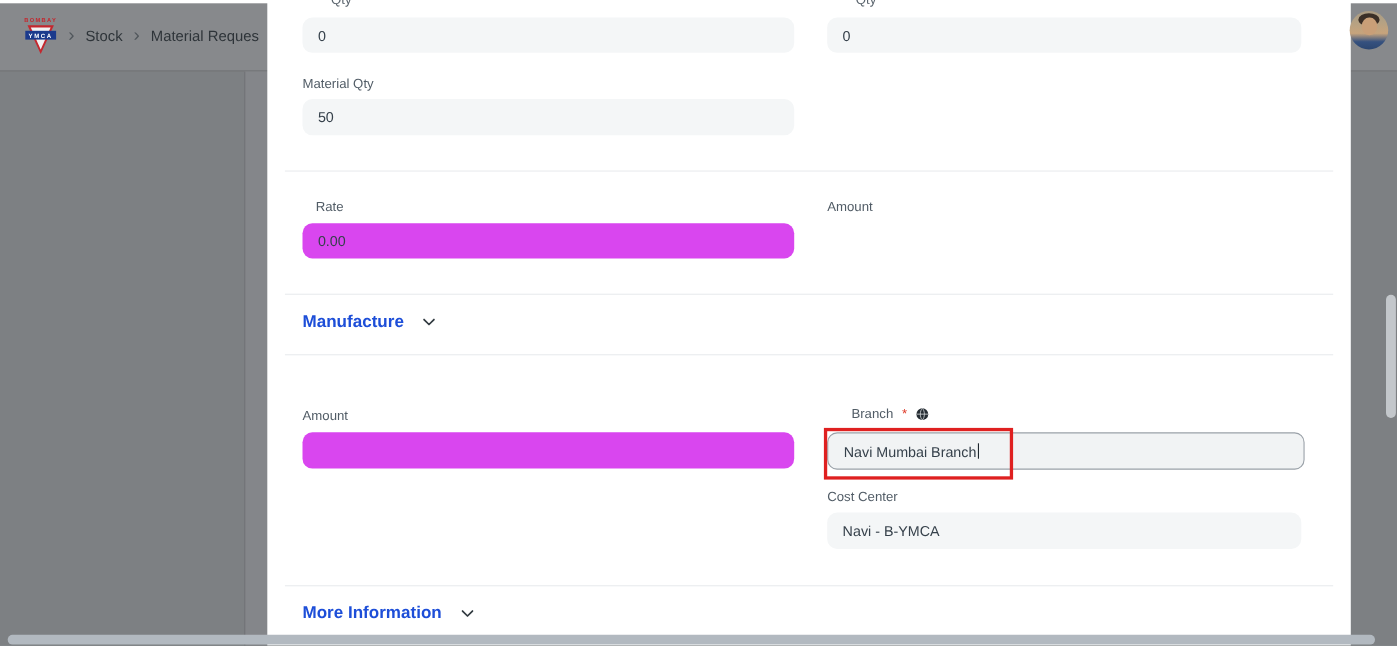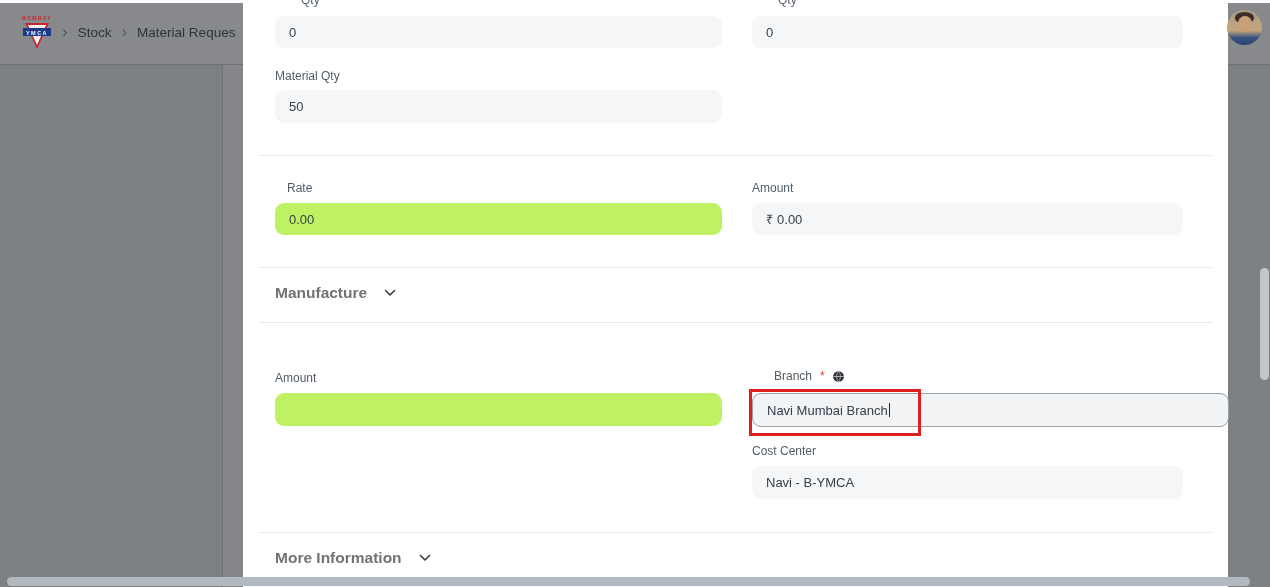--- a/index.html
+++ b/index.html
@@ -18,35 +18,35 @@
   .avatar{position:absolute;left:1227px;top:10px;width:35px;height:35px;border-radius:50%;z-index:5;cursor:pointer;overflow:hidden;
     background:linear-gradient(180deg,#a99a82 0%,#b3a184 26%,#c7a47c 58%,#35517f 80%,#2c4670 100%);}
   .avatar::before{content:"";position:absolute;left:8px;top:2px;width:19px;height:11px;border-radius:50% 50% 40% 40%;background:#3b2f27;}
   .avatar::after{content:"";position:absolute;left:10.5px;top:6px;width:14px;height:16px;border-radius:48%;background:#c99f78;}
 
   
   .panel{position:absolute;left:243px;top:0;width:985px;height:587px;background:#ffffff;z-index:3;}
 
   .fld-label{position:absolute;font-size:12px;color:#515c66;white-space:nowrap;}
   .fld-input{position:absolute;border-radius:9px;background:#f4f6f7;font-size:13px;color:#36414b;display:flex;align-items:center;padding:0 14px;box-sizing:border-box;height:32px;cursor:text;}
-  .fld-input.darker{background:#bef264;}
+  .fld-input.darker{background:#d946ef;}
   .divider{position:absolute;left:16px;width:953px;height:1px;background:#e9ecee;}
 
   .clip-wrap{position:absolute;top:0;height:7px;overflow:hidden;}
   .clip-wrap .fld-label{position:static;display:block;margin-top:-7px;color:#5a646d;}
 
-  .sec-head{position:absolute;left:32px;display:flex;align-items:center;gap:17px;font-size:15.5px;font-weight:600;color:#737373;cursor:pointer;}
+  .sec-head{position:absolute;left:32px;display:flex;align-items:center;gap:17px;font-size:15.5px;font-weight:600;color:#1d4ed8;cursor:pointer;}
   .chev{display:inline-flex;}
   .chev svg{display:block;}
   .chev.up{transform:rotate(180deg);}
 
   .col-l{left:32px;width:447px;}
   .col-r{left:509px;width:431px;}
 
-  .branch-input{left:509px;top:393px;width:477px;height:34px;background:#f1f3f4;border:1px solid #9aa1a8;border-radius:9px;}
+  .branch-input{left:509px;top:393px;width:434px;height:34px;background:#f1f3f4;border:1px solid #9aa1a8;border-radius:9px;}
   .cursor-bar{display:inline-block;width:1.5px;height:14px;background:#1f272e;margin-left:1px;}
   .req{color:#e03e2d;margin-left:3px;}
   .label-row{position:absolute;display:flex;align-items:center;gap:5px;}
   .globe{display:inline-flex;margin-left:2px;}
 
   .highlight-box{position:absolute;left:506px;top:389px;width:166px;height:41px;border:3px solid #df2020;z-index:10;pointer-events:none;}
 
   
   .h-scrollbar{position:absolute;left:7px;top:577px;width:1243px;height:9px;border-radius:5px;background:#b2b9c0;z-index:6;cursor:pointer;}
   .v-scrollbar{position:absolute;left:1260px;top:268px;width:9px;height:112px;border-radius:5px;background:#c3c7cb;z-index:6;cursor:pointer;}
@@ -91,21 +91,20 @@
     <div class="fld-input col-r" style="top:16px;">0</div>
 
     <div class="fld-label" style="left:32px;top:69px;">Material Qty</div>
     <div class="fld-input col-l" style="top:90px;height:33px;text-align:right;">50</div>
 
     <div class="divider" style="top:155px;"></div>
 
     <div class="fld-label" style="left:44px;top:181px;">Rate</div>
     <div class="fld-input darker col-l" style="top:203px;">0.00</div>
     <div class="fld-label" style="left:509px;top:181px;">Amount</div>
-    <div class="fld-input col-r" style="top:203px;">₹ 0.00</div>
 
     <div class="divider" style="top:267px;"></div>
 
     <div class="sec-head" style="top:284px;">
       <span>Manufacture</span>
       <span class="chev">
         <svg width="12" height="8" viewBox="0 0 12 8">
             <path d="M1.5 1.5 L6 6 L10.5 1.5" stroke="#333c42" stroke-width="1.6" fill="none" stroke-linecap="round" stroke-linejoin="round"></path>
           </svg>
       </span>

